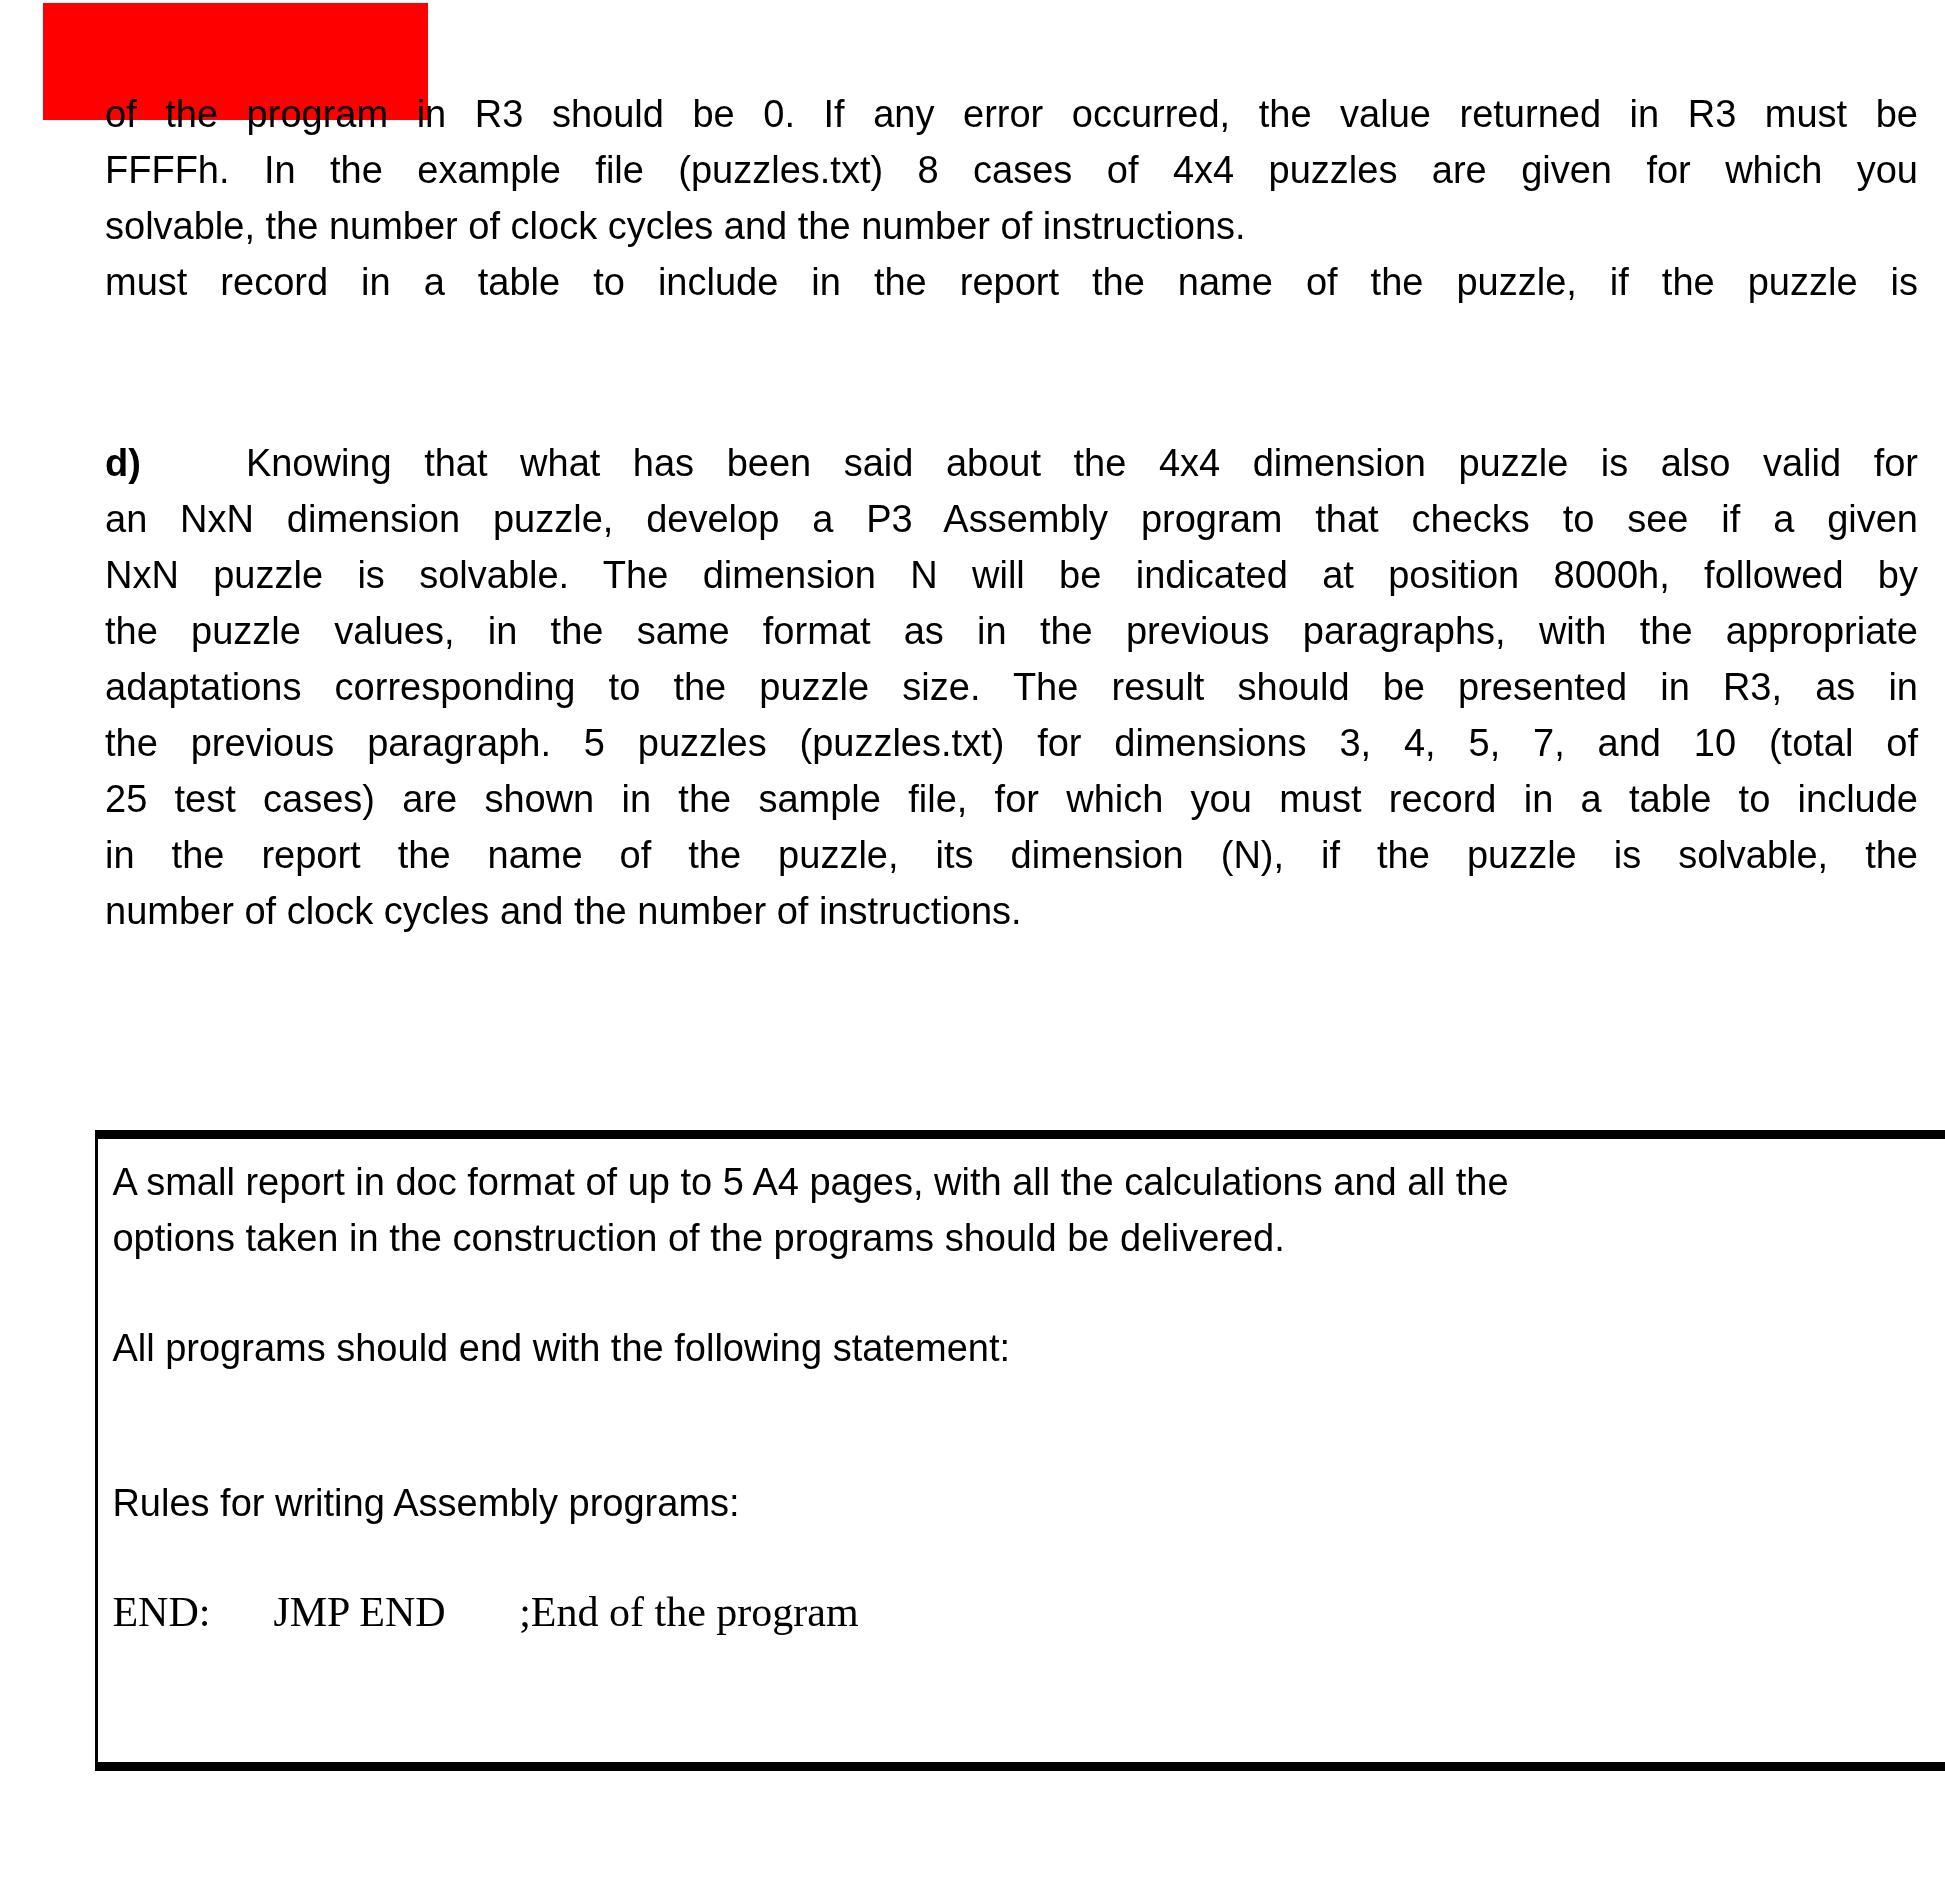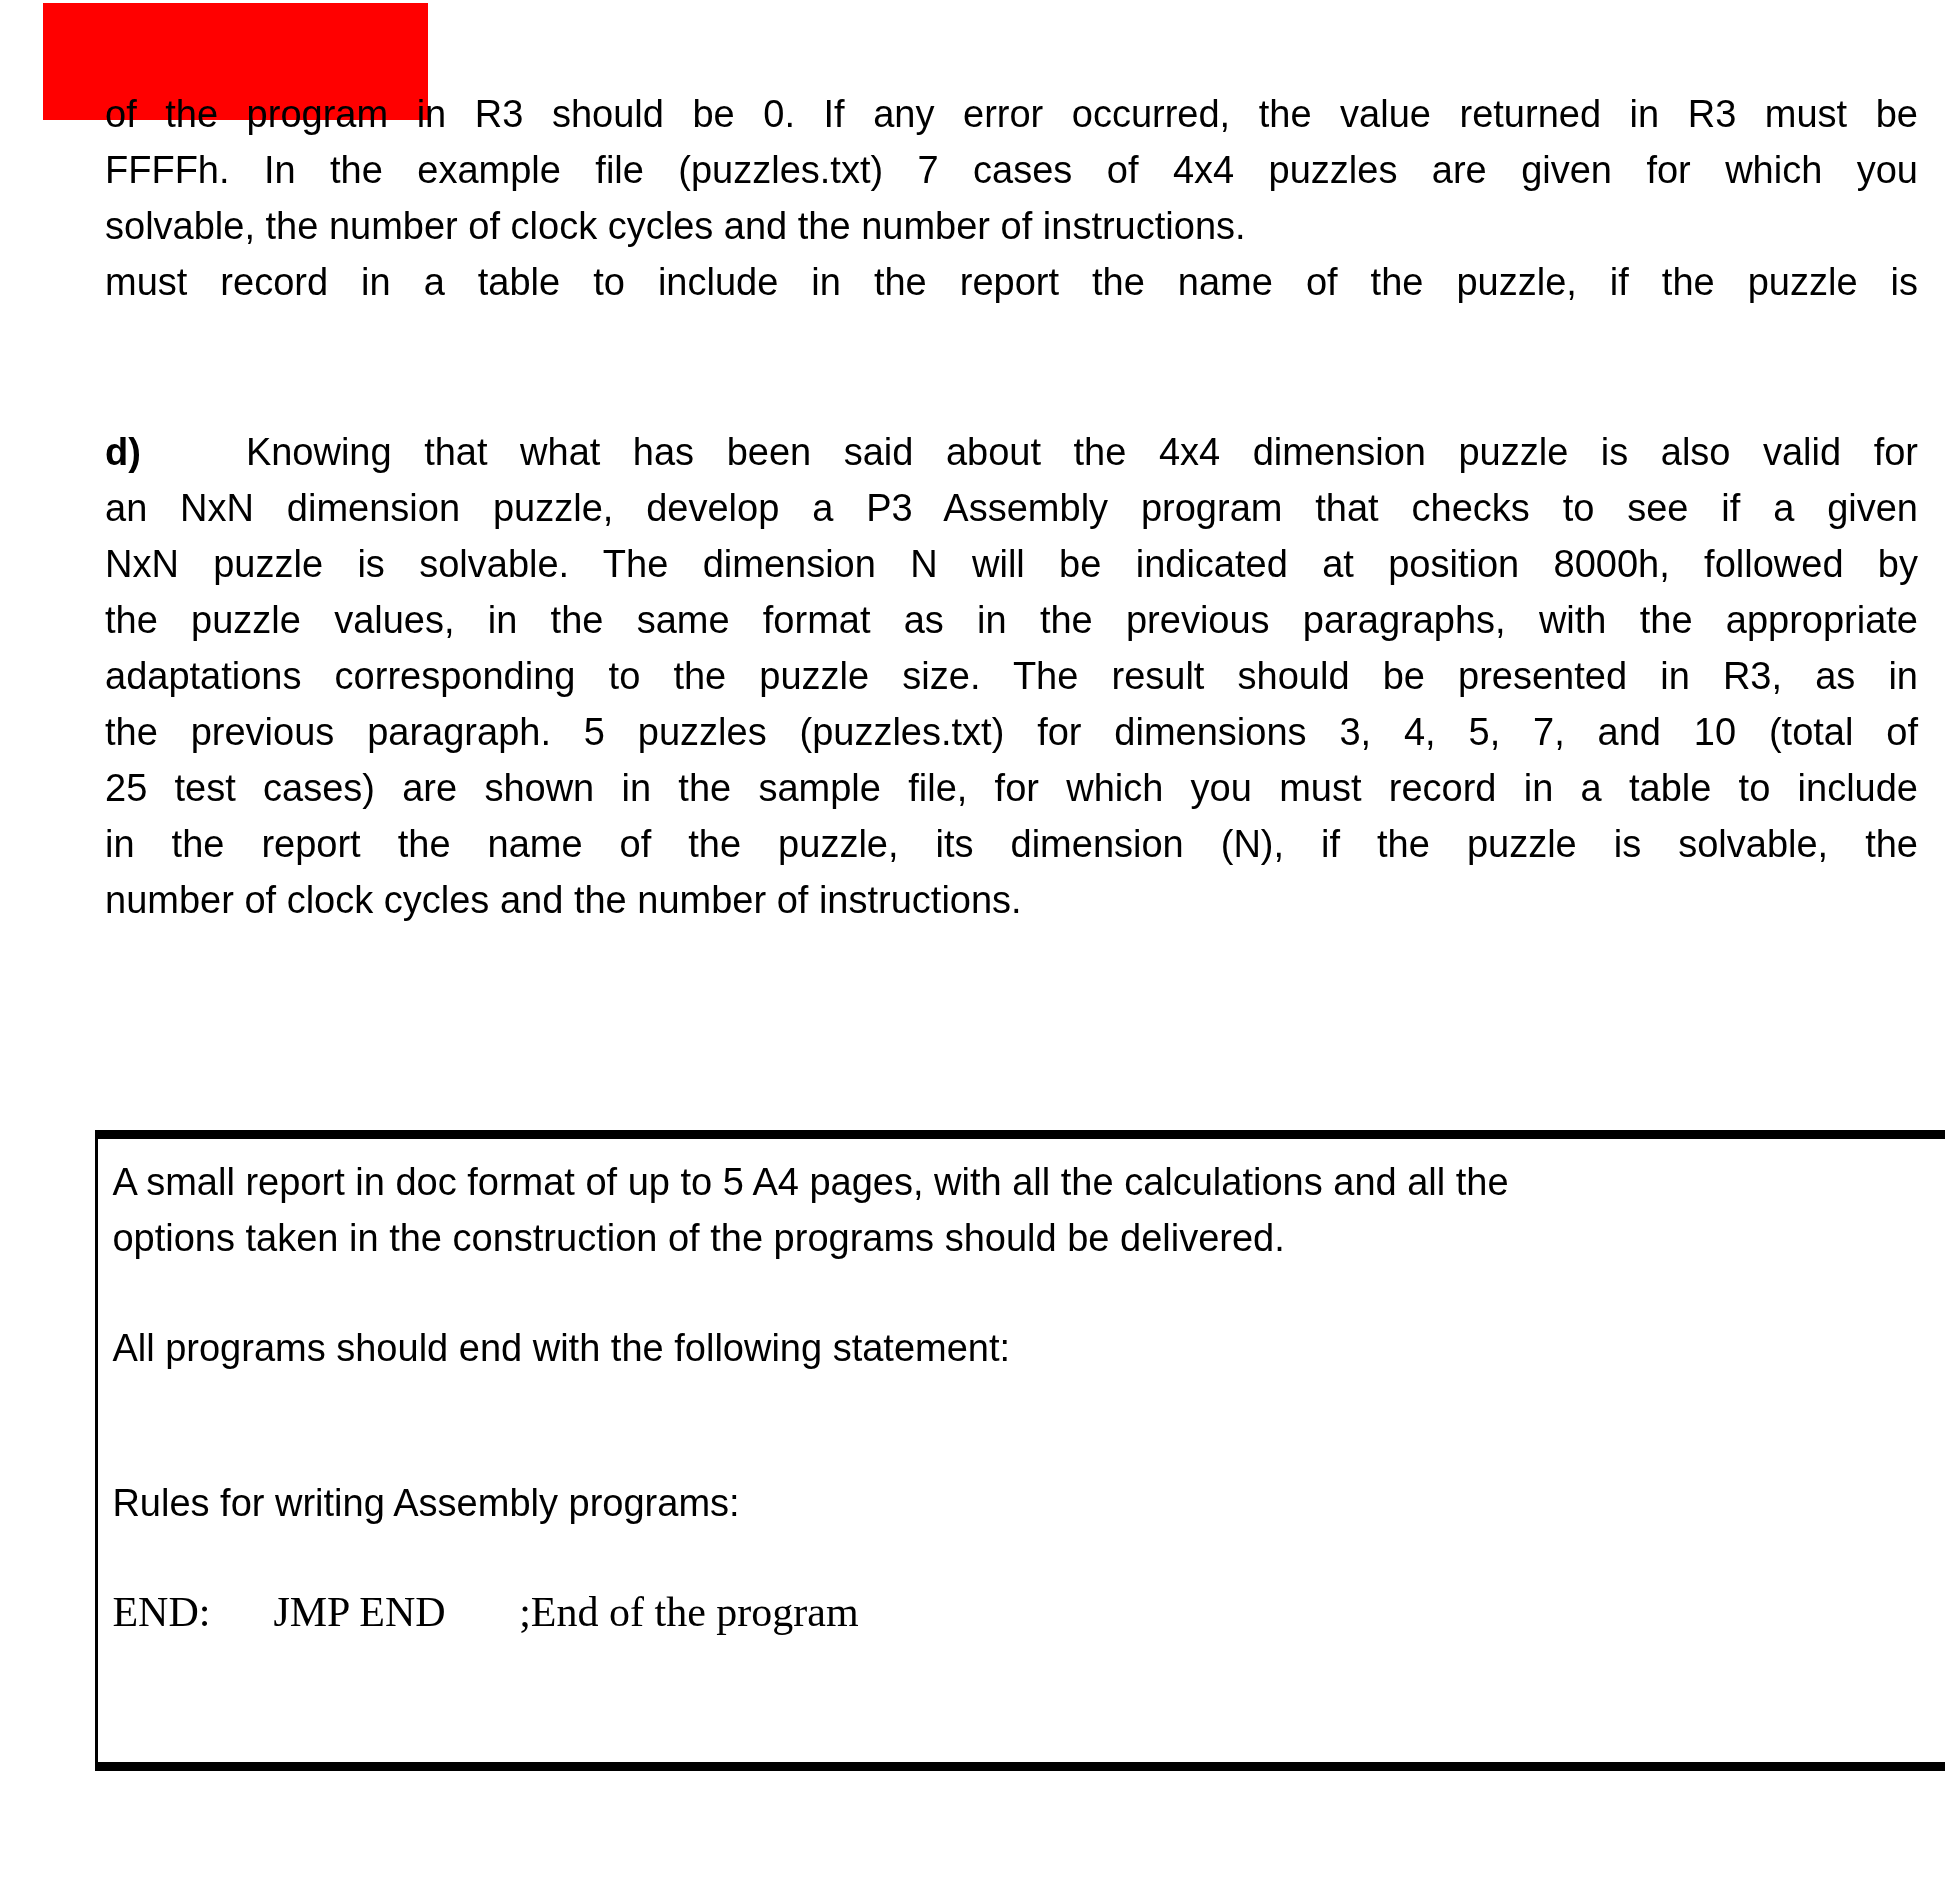--- a/index.html
+++ b/index.html
@@ -36,21 +36,21 @@
   .jline {
     white-space: normal;
     text-align: justify;
     text-align-last: justify;
   }
   .lastline {
     text-align: left;
     text-align-last: left;
   }
   #para-intro { top: 86px; }
-  #para-d { top: 424px; }
+  #para-d { top: 435px; }
   .d-marker {
     font-weight: 700;
   }
   .d-tab {
     display: inline-block;
     width: 105px;
   }
   #delivery-box {
     position: absolute;
     left: 95px;
@@ -75,21 +75,21 @@
 </style>
 </head>
 <body>
 
 <div id="page">
 
   <div class="redaction" style="background: rgb(255, 0, 0);"></div>
 
   <div id="para-intro" class="textblock">
     <div class="line jline">of the program in R3 should be 0. If any error occurred, the value returned in R3 must be</div>
-    <div class="line jline">FFFFh. In the example file (puzzles.txt) 7 cases of 4x4 puzzles are given for which you</div>
+    <div class="line jline">FFFFh. In the example file (puzzles.txt) 8 cases of 4x4 puzzles are given for which you</div>
     <div class="line jline lastline">solvable, the number of clock cycles and the number of instructions.</div>
     <div class="line jline">must record in a table to include in the report the name of the puzzle, if the puzzle is</div>
   </div>
 
   <div id="para-d" class="textblock">
     <div class="line jline">
       <span class="d-marker">d)</span><span class="d-tab"></span><span>Knowing that what has been said about the 4x4 dimension puzzle is also valid for</span>
     </div>
     <div class="line jline">an NxN dimension puzzle, develop a P3 Assembly program that checks to see if a given</div>
     <div class="line jline">NxN puzzle is solvable. The dimension N will be indicated at position 8000h, followed by</div>

